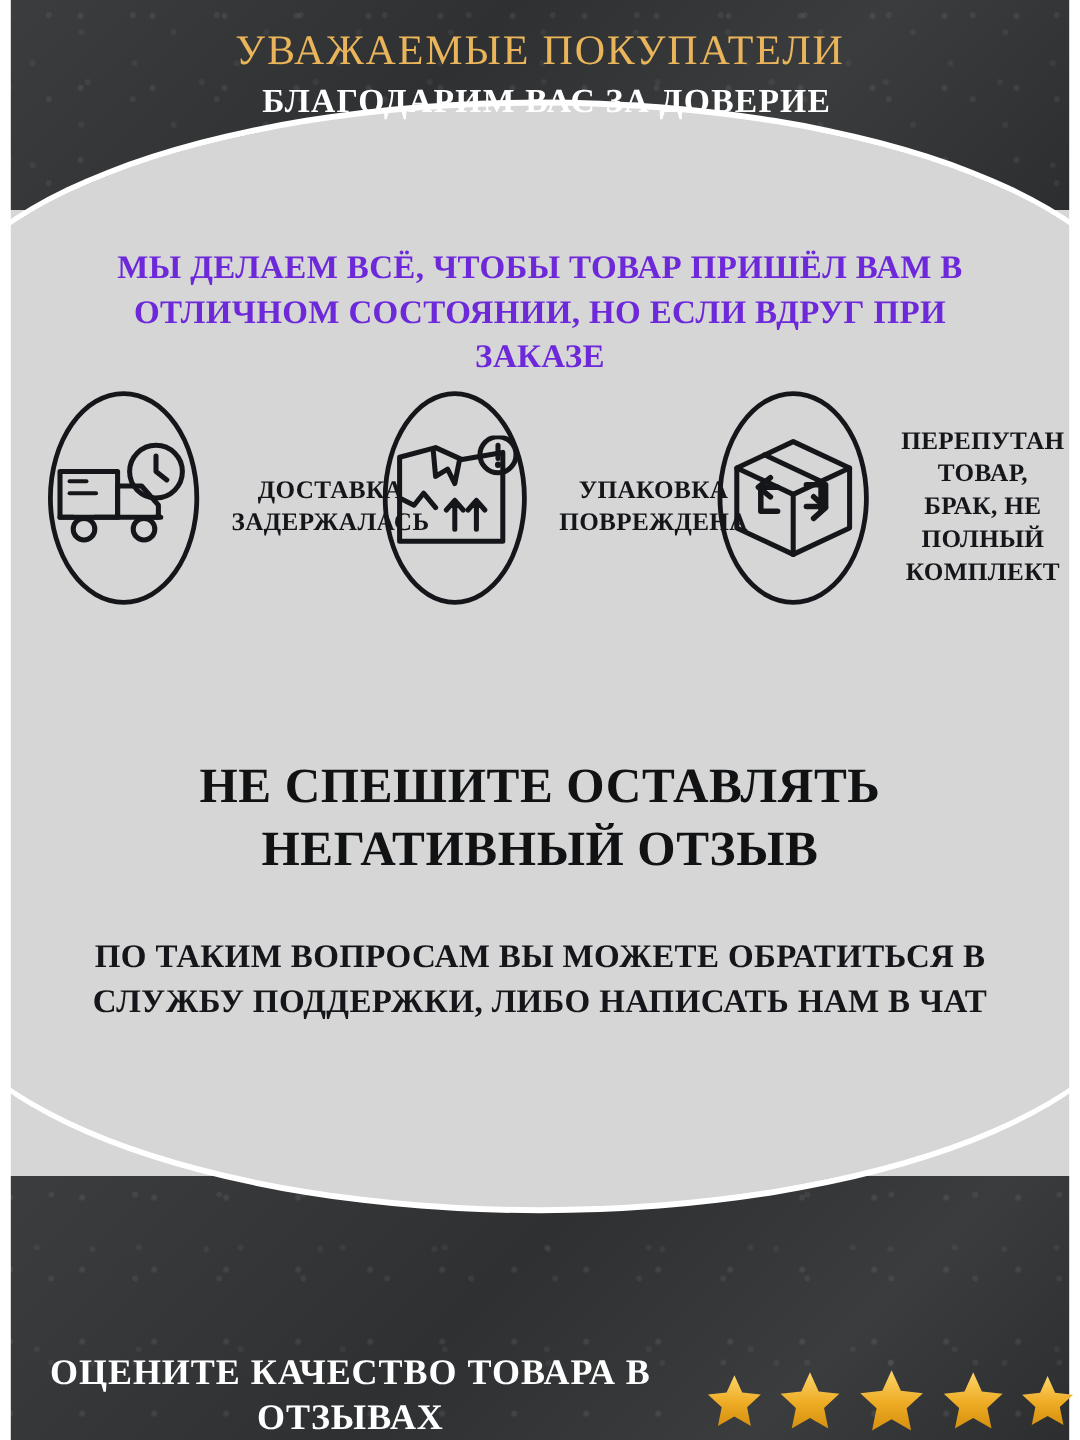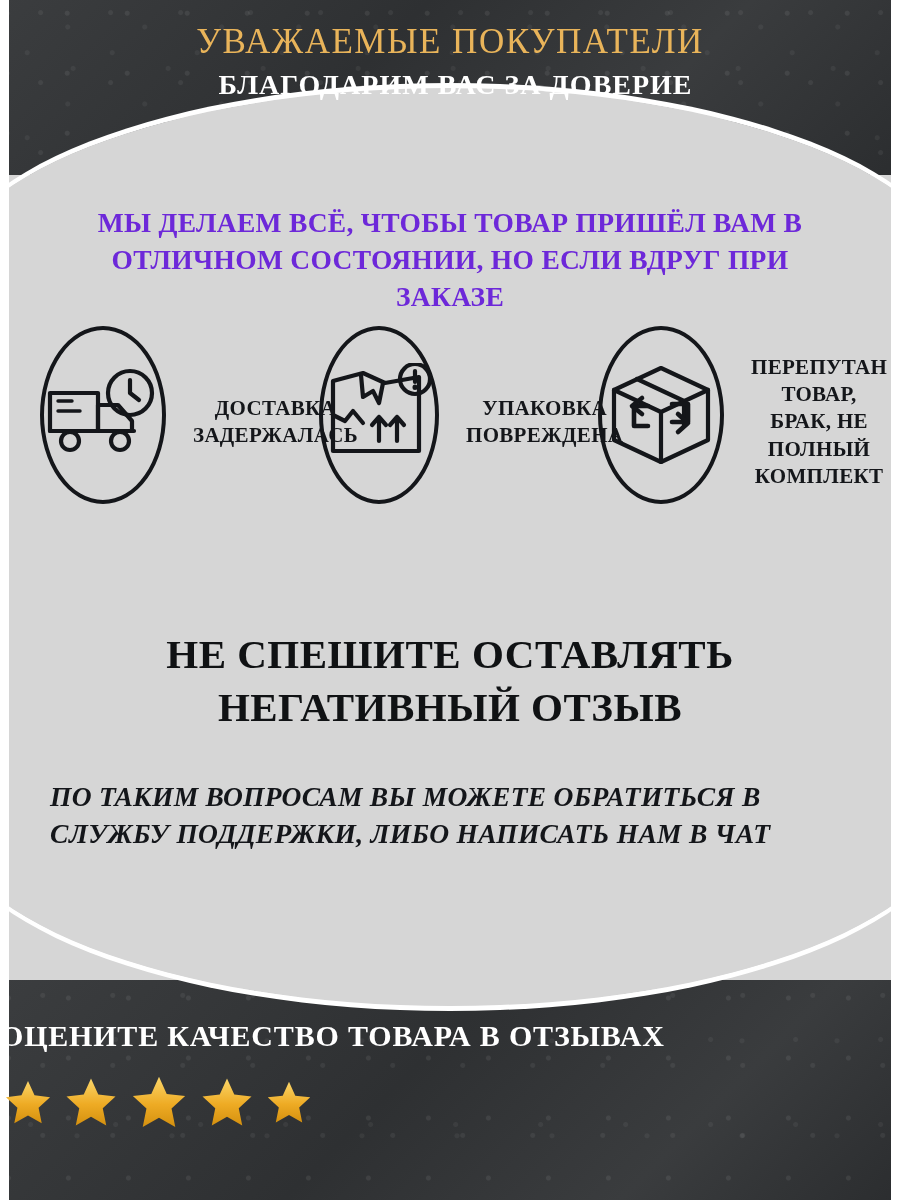--- a/index.html
+++ b/index.html
@@ -176,38 +176,38 @@
     line-height: 1.3;
     letter-spacing: 0.5px;
   }
 
   
   .support {
     position: absolute;
     top: 778px;
     left: 50px;
     width: 800px;
+    text-align: center;
     font-size: 27.5px;
     font-weight: bold;
     color: #14161a;
     line-height: 1.35;
     letter-spacing: 0.3px;
-    font-style: italic;
   }
 
   
   .footer {
     position: absolute;
-    bottom: 13px; left: 0;
+    bottom: 0; left: 0;
     width: 900px;
     height: 200px;
     z-index: 6;
     display: flex;
-    flex-direction: column;
-    align-items: flex-start;
+    flex-direction: row;
+    align-items: flex-end;
     justify-content: flex-start;
     padding-top: 30px;
     box-sizing: border-box;
   }
   .footer-text {
     text-align: center;
     font-size: 30px;
     font-weight: bold;
     color: #ffffff;
     line-height: 1.25;

